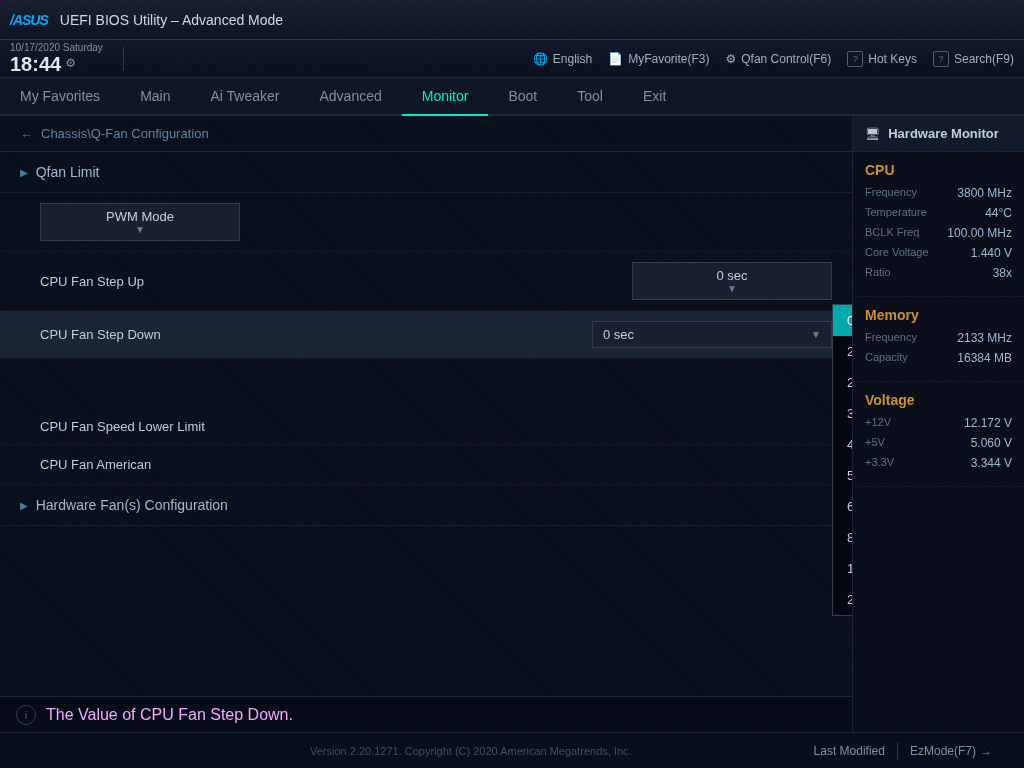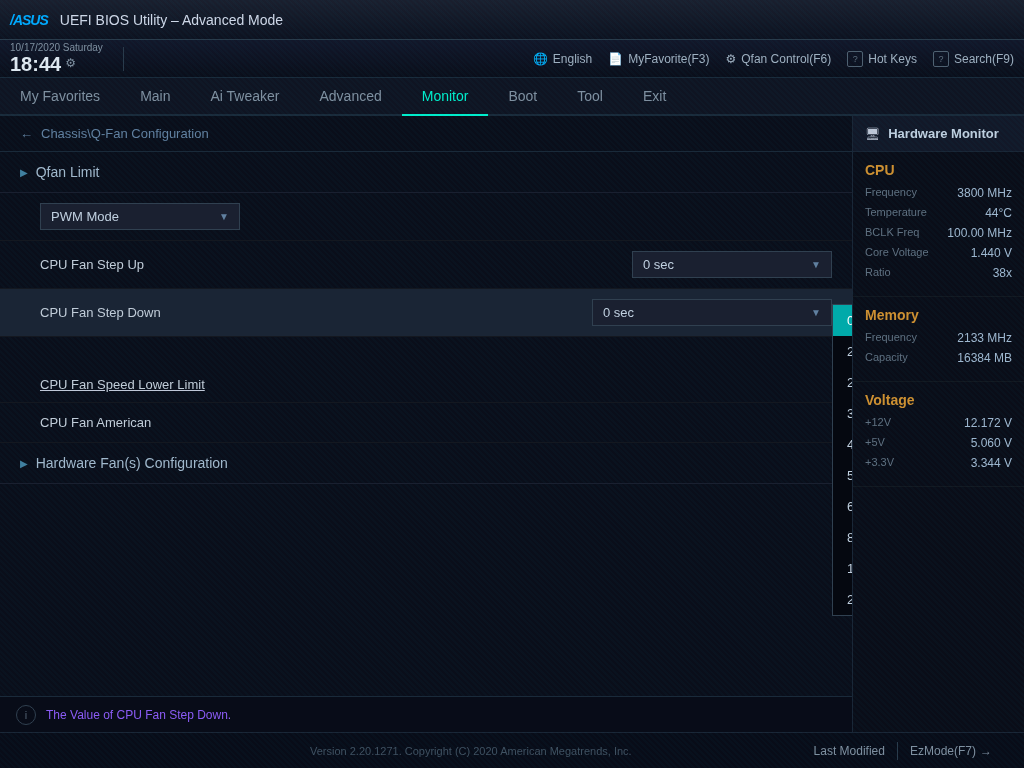--- a/index.html
+++ b/index.html
@@ -224,20 +224,21 @@
       background: #1a2030;
       border: 1px solid #304050;
       color: #c0d0e0;
       font-size: 13px;
       padding: 5px 10px;
       min-width: 200px;
       display: flex;
       align-items: center;
       justify-content: space-between;
       cursor: pointer;
+      flex-direction: column;
     }
 
     .dropdown-arrow {
       color: #6080a0;
       font-size: 10px;
     }
 
     
     .dropdown-open {
       background: #1a2030;
@@ -350,22 +351,22 @@
       border: 1px solid #304050;
       border-radius: 50%;
       display: flex;
       align-items: center;
       justify-content: center;
       font-size: 11px;
       color: #506070;
     }
 
     .info-text {
-      font-size: 12px;
-      color: #8b5cf6;
+      font-size: 16px;
+      color: #f0abfc;
     }
 
     
     .footer {
       height: 36px;
       background: #080c18;
       border-top: 1px solid #1a2535;
       display: flex;
       align-items: center;
       justify-content: space-between;
@@ -555,21 +556,21 @@
         <div class="setting-row highlighted">
           <span class="setting-label">CPU Fan Step Down</span>
           <div class="setting-value">
             <div class="dropdown-open">
               <span>0 sec</span>
               <span class="dropdown-arrow">▼</span>
             </div>
           </div>
         </div>
 
-        <div class="setting-row" style="padding-top:40px;text-decoration:underline;">
+        <div class="setting-row" style="padding-top:60px;">
           <span class="setting-label">CPU Fan Speed Lower Limit</span>
         </div>
 
         <div class="setting-row">
           <span class="setting-label">CPU Fan American</span>
         </div>
       </div>
 
       <div class="dropdown-overlay" style="top: 152px;">
         <div class="dropdown-list">

